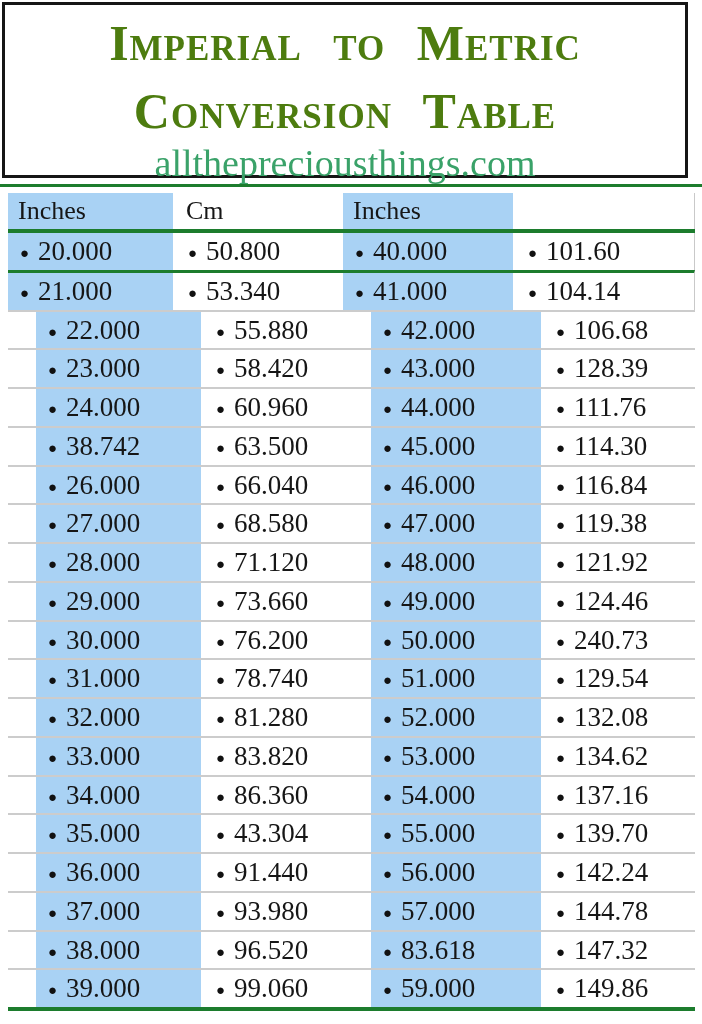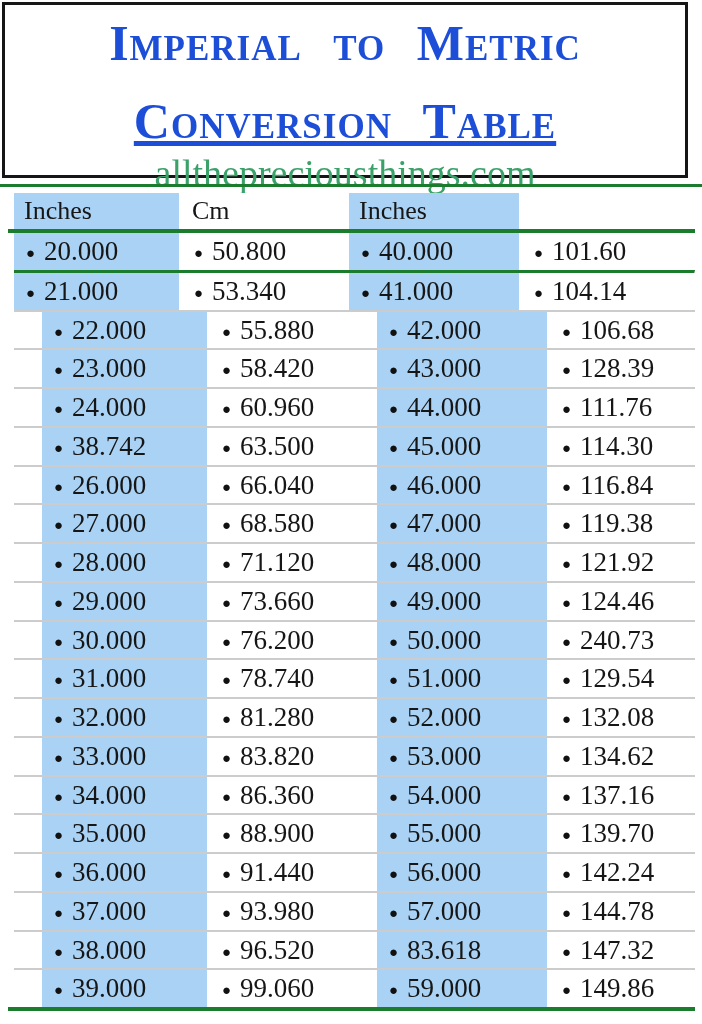--- a/index.html
+++ b/index.html
@@ -7,36 +7,36 @@
     position:relative;width:702px;height:1024px;background:#ffffff;
     font-family:"Liberation Serif", serif;overflow:hidden;
   }
   
   .title-box{
     position:absolute;left:2px;top:2px;width:686px;height:176px;
     border:3px solid #161616;background:#ffffff;text-align:center;
     box-sizing:border-box;
   }
   .title{
-    color:#1d4ed8;font-weight:bold;font-variant:small-caps;
+    color:#4d7c0f;font-weight:bold;font-variant:small-caps;
     font-size:50px;line-height:60px;word-spacing:18px;letter-spacing:1px;
     margin-top:8px;white-space:nowrap;
   }
-  .title.line2{margin-top:18px;text-decoration:underline;}
+  .title.line2{margin-top:8px;}
   .website{
     color:#3aa269;font-size:38px;line-height:44px;margin-top:0px;white-space:nowrap;
   }
   .full-rule{
     position:absolute;left:0;top:184px;width:702px;height:3px;background:#1c7c2d;
   }
   
   .table{position:absolute;left:8px;top:193px;width:687px;}
   .trow{
     display:grid;grid-template-columns:165px 164px 170px 178px;column-gap:3px;
-    background:#ffffff;border-right:1px solid #c9c9c9;box-sizing:content-box;margin-left:6px;
+    background:#ffffff;border-right:1px solid #c9c9c9;box-sizing:content-box;
   }
   .thead .cell{height:36px;line-height:36px;font-size:26px;padding-left:10px;}
   .drow .cell{height:36.75px;line-height:36.75px;font-size:27px;padding-left:12px;}
   .cell{color:#161616;white-space:nowrap;overflow:hidden;}
   .c-blue{background:#a9d2f4;}
   .c-white{background:#ffffff;}
   .green-sep{height:4px;background:#1c7c2d;width:687px;}
   .drow.sep-green{border-top:3px solid #1c7c2d;}
   .drow.sep-gray{border-top:2px solid #cccccc;padding-left:28px;}
   .dot{
@@ -151,21 +151,21 @@
           <div class="cell c-white"><span class="dot">●</span><span class="val">134.62</span></div>
         </div>
         <div class="trow drow sep-gray">
           <div class="cell c-blue"><span class="dot">●</span><span class="val">34.000</span></div>
           <div class="cell c-white"><span class="dot">●</span><span class="val">86.360</span></div>
           <div class="cell c-blue"><span class="dot">●</span><span class="val">54.000</span></div>
           <div class="cell c-white"><span class="dot">●</span><span class="val">137.16</span></div>
         </div>
         <div class="trow drow sep-gray">
           <div class="cell c-blue"><span class="dot">●</span><span class="val">35.000</span></div>
-          <div class="cell c-white"><span class="dot">●</span><span class="val">88.900</span></div>
+          <div class="cell c-white"><span class="dot">●</span><span class="val">43.304</span></div>
           <div class="cell c-blue"><span class="dot">●</span><span class="val">55.000</span></div>
           <div class="cell c-white"><span class="dot">●</span><span class="val">139.70</span></div>
         </div>
         <div class="trow drow sep-gray">
           <div class="cell c-blue"><span class="dot">●</span><span class="val">36.000</span></div>
           <div class="cell c-white"><span class="dot">●</span><span class="val">91.440</span></div>
           <div class="cell c-blue"><span class="dot">●</span><span class="val">56.000</span></div>
           <div class="cell c-white"><span class="dot">●</span><span class="val">142.24</span></div>
         </div>
         <div class="trow drow sep-gray">

